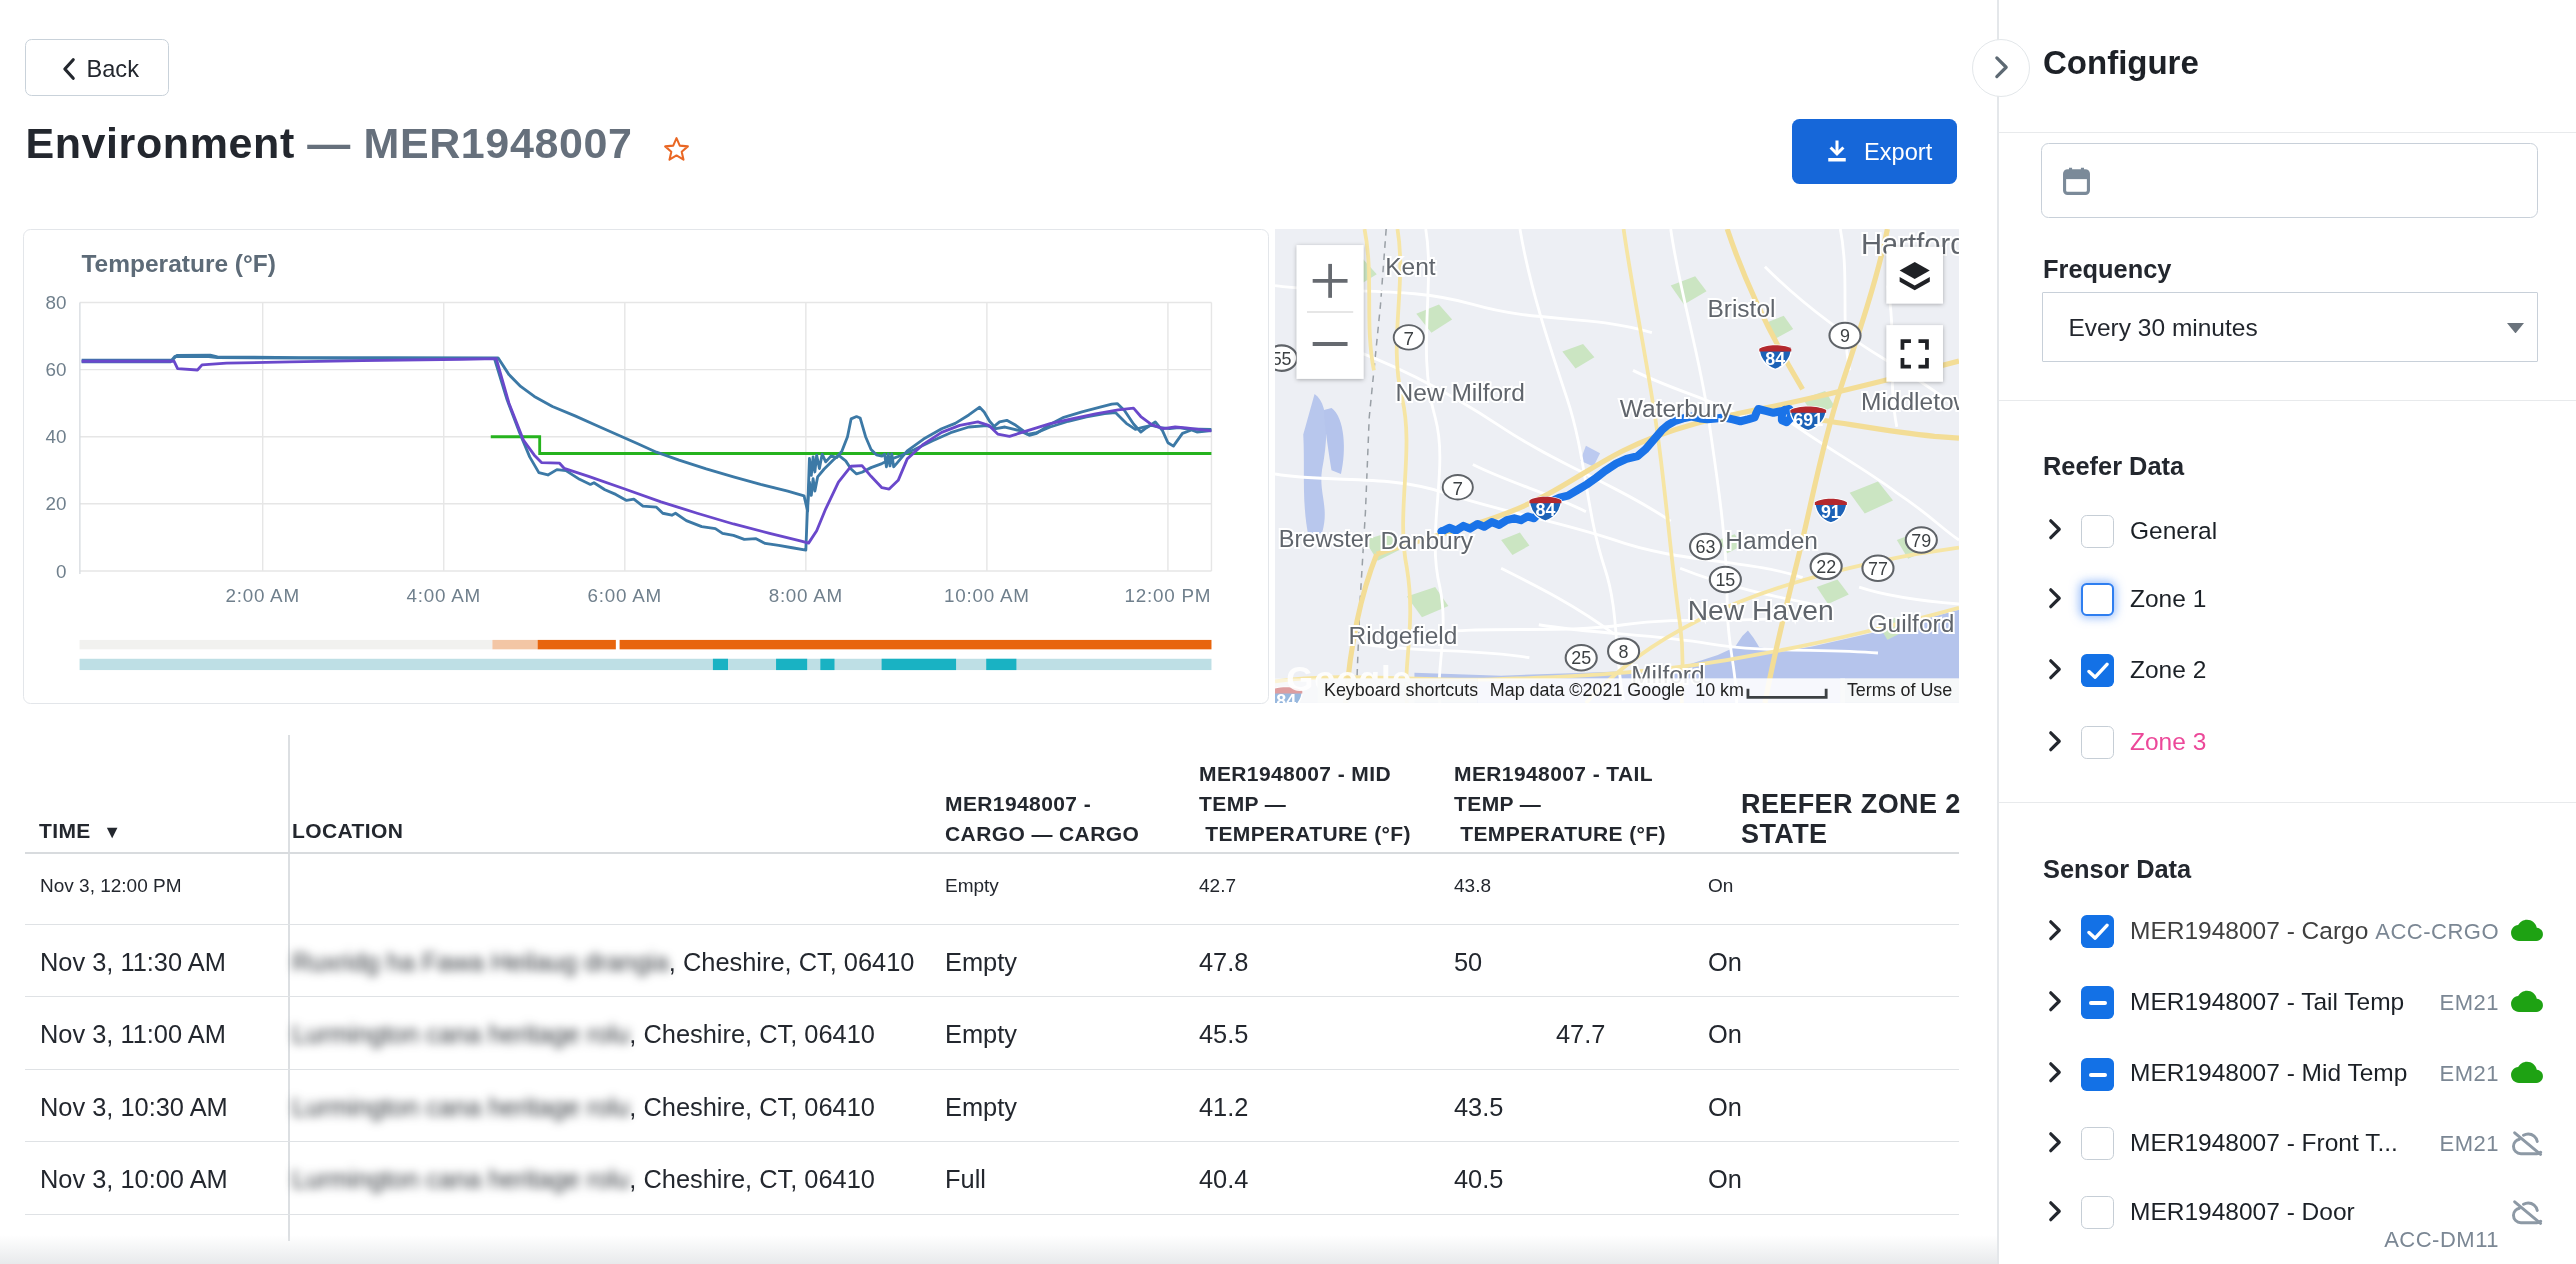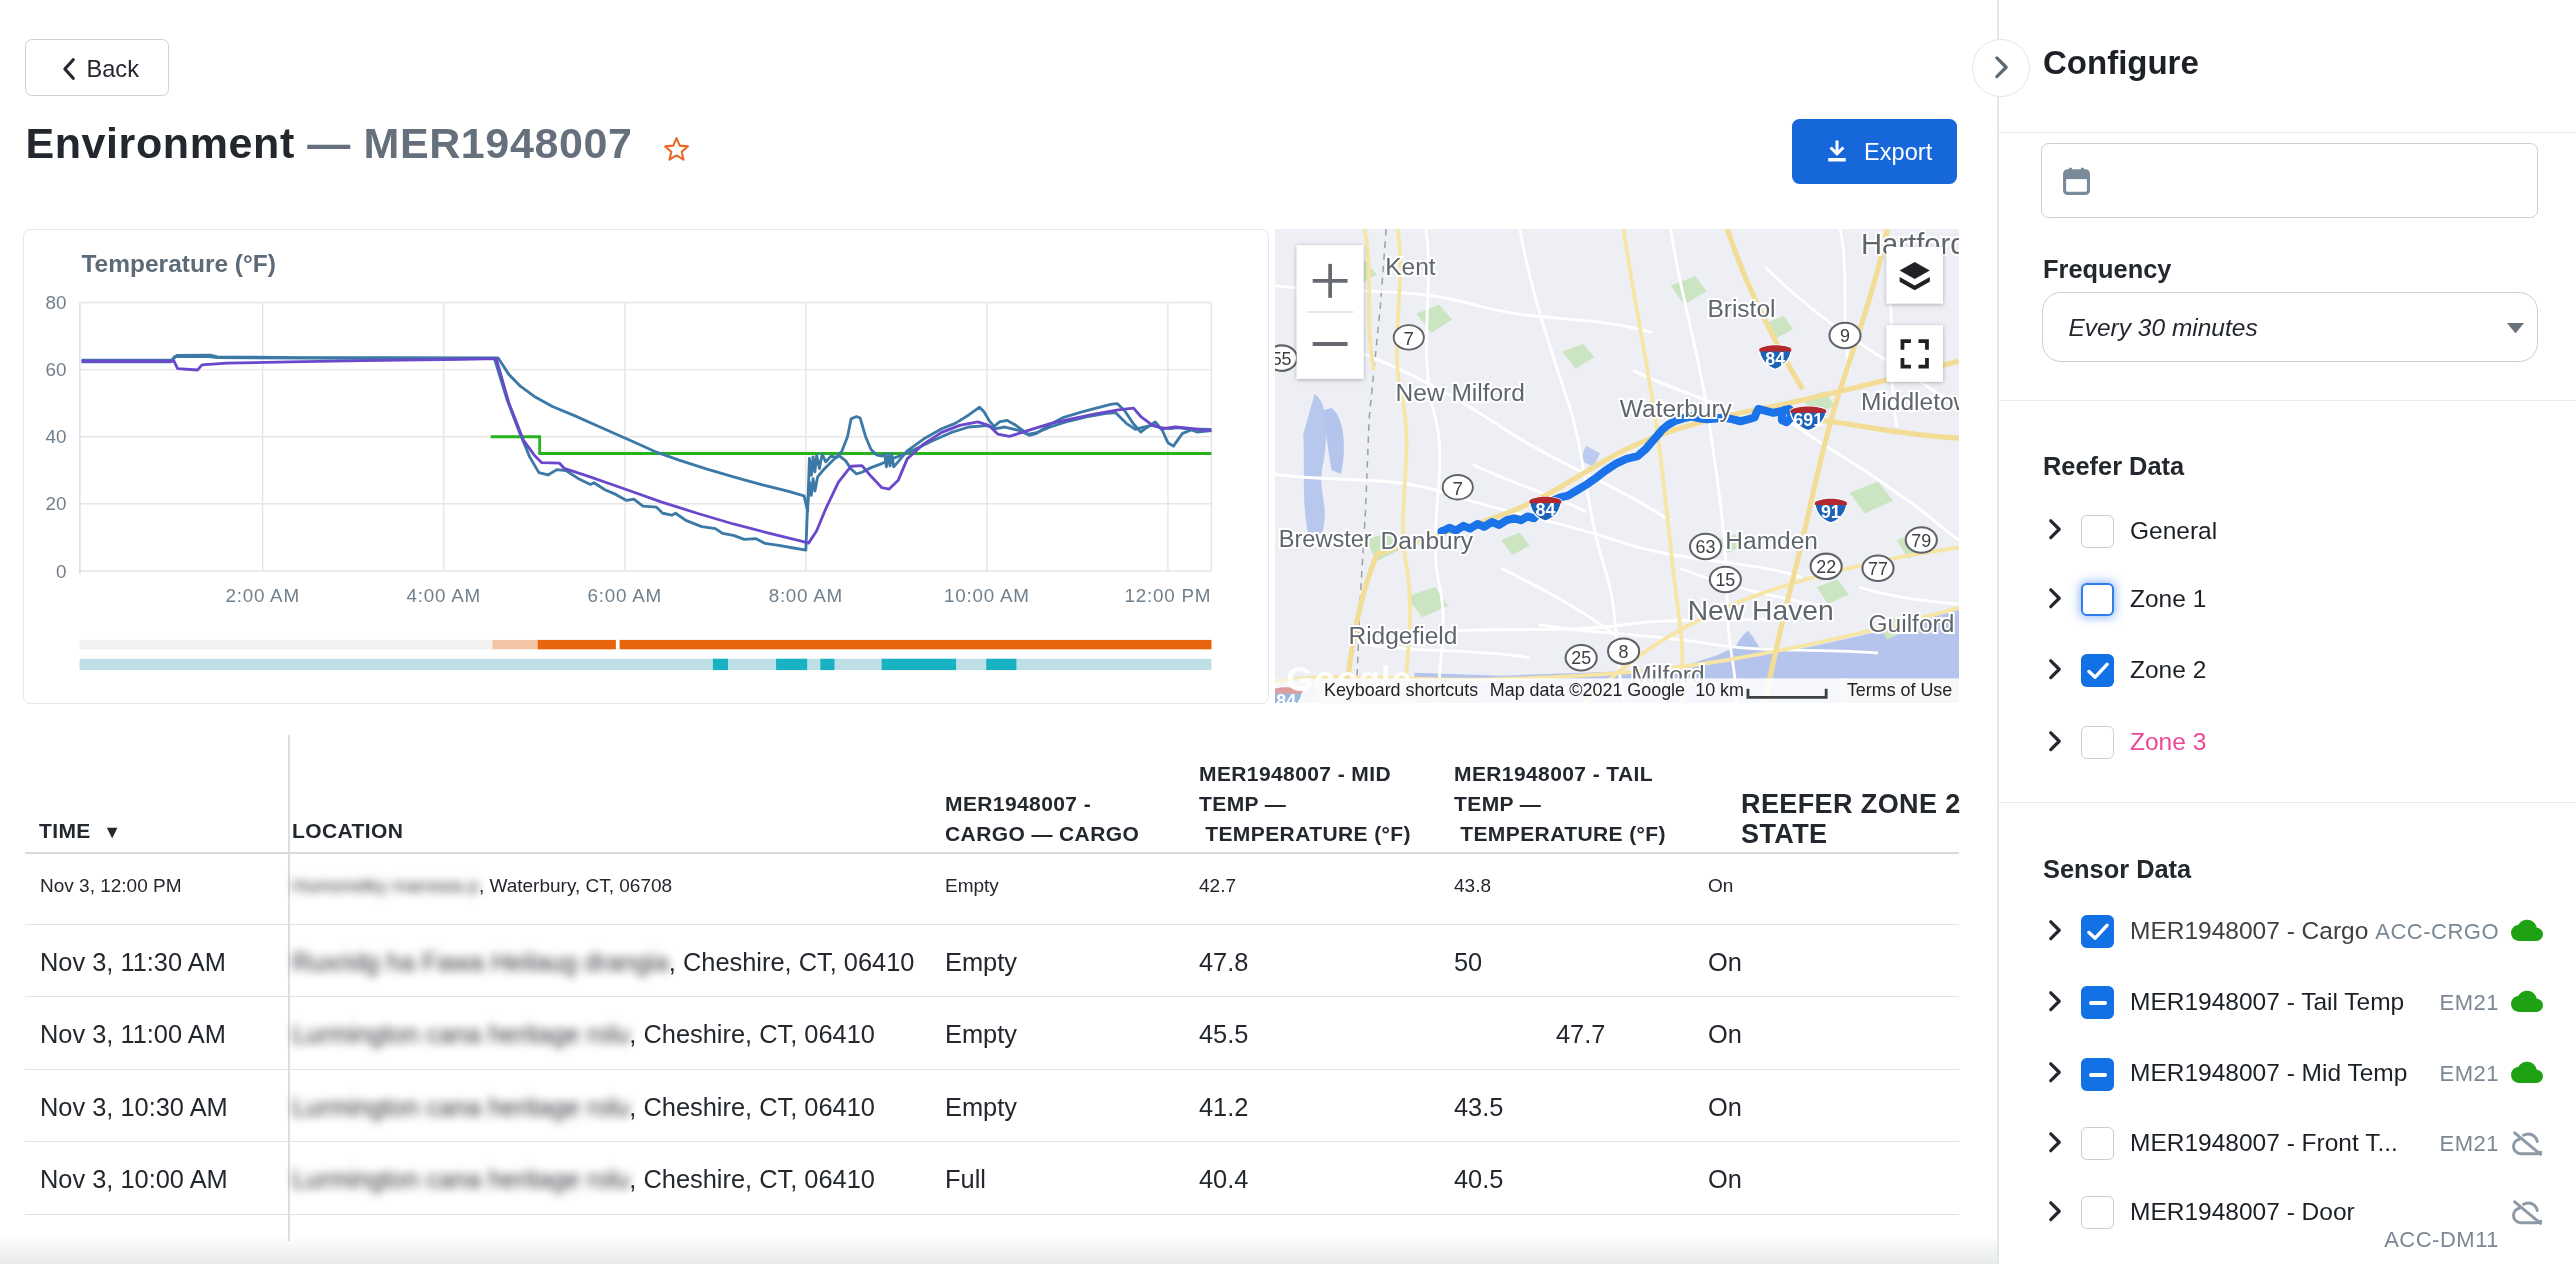--- a/index.html
+++ b/index.html
@@ -294,21 +294,20 @@
 
   <div class="abs" style="left:25.4px;top:117px;width:1934px;height:1.9px;background:#d8dbde;"></div>
   <div class="abs" style="left:25.4px;top:189px;width:1934px;height:1.4px;background:#dfe2e5;"></div>
   <div class="abs" style="left:25.4px;top:261px;width:1934px;height:1.4px;background:#dfe2e5;"></div>
   <div class="abs" style="left:25.4px;top:334px;width:1934px;height:1.4px;background:#dfe2e5;"></div>
   <div class="abs" style="left:25.4px;top:406px;width:1934px;height:1.4px;background:#dfe2e5;"></div>
   <div class="abs" style="left:25.4px;top:479px;width:1934px;height:1.4px;background:#dfe2e5;"></div>
 
   <div class="abs" style="left:0;top:117px;width:1961px;height:73px;font-size:19px;color:#23272e;">
     <div class="abs" style="left:40px;top:22.6px;">Nov 3, 12:00 PM</div>
-    <div class="abs" style="left:292px;top:22.6px;white-space:nowrap;"><span style="filter:blur(4.7px);color:#2e3339;">Humorwtky manswa p</span>, Waterbury, CT, 06708</div>
     <div class="abs" style="left:945px;top:22.6px;">Empty</div>
     <div class="abs" style="left:1199px;top:22.6px;">42.7</div>
     <div class="abs" style="left:1454px;top:22.6px;">43.8</div>
     <div class="abs" style="left:1708px;top:22.6px;">On</div>
   </div>
   <div class="abs" style="left:0;top:189px;width:1961px;height:73px;font-size:25.4px;color:#23272e;">
     <div class="abs" style="left:40px;top:23.6px;">Nov 3, 11:30 AM</div>
     <div class="abs" style="left:292px;top:23.6px;white-space:nowrap;"><span style="filter:blur(4.7px);color:#2e3339;">Ruxridg ha Fawa Heilaug drangia</span>, Cheshire, CT, 06410</div>
     <div class="abs" style="left:945px;top:23.6px;">Empty</div>
     <div class="abs" style="left:1199px;top:23.6px;">47.8</div>
@@ -357,21 +356,21 @@
     <rect x="2" y="4" width="20" height="19" rx="2.5" fill="none" stroke="#7b8a99" stroke-width="2.6"></rect>
     <rect x="2" y="4" width="20" height="7" fill="#7b8a99"></rect>
     <path d="M7 1.5 v4 M17 1.5 v4" stroke="#7b8a99" stroke-width="2.6"></path>
     <circle cx="7" cy="15" r="1.3" fill="#fff"></circle>
       <circle cx="11" cy="15" r="1.3" fill="#fff"></circle>
       <circle cx="15" cy="15" r="1.3" fill="#fff"></circle>
   </svg>
 </div>
 
 <div class="abs" style="left:2043px;top:255px;font-size:25.4px;font-weight:700;color:#23272e;">Frequency</div>
-<div class="abs" style="left:2042px;top:292px;width:496px;height:70px;border:1.9px solid #c8d0d9;border-radius:19px;background:#fff;font-style:italic;">
+<div class="abs" style="left:2042px;top:292px;width:496px;height:70px;border:1.9px solid #c8d0d9;border-radius:1px;background:#fff;">
   <div class="abs" style="left:25.4px;top:21px;font-size:24.5px;color:#23272e;">Every 30 minutes</div>
   <svg class="abs" style="left:464px;top:30px;" width="17" height="10.4" viewBox="0 0 18 11">
       <path d="M0 0 H18 L9 11 Z" fill="#6a737c"></path>
     </svg>
 </div>
 <div class="abs" style="left:1999px;top:400px;width:577px;height:1.4px;background:#e8eaec;"></div>
 
 <div class="abs" style="left:2043px;top:452px;font-size:25.4px;font-weight:700;color:#23272e;">Reefer Data</div>
 <svg class="abs" style="left:2047px;top:517px;" width="16" height="24.5" viewBox="0 0 17 26">
     <path d="M4 4 L13 13 L4 22" fill="none" stroke="#23272e" stroke-width="3.4" stroke-linecap="round" stroke-linejoin="round"></path>

